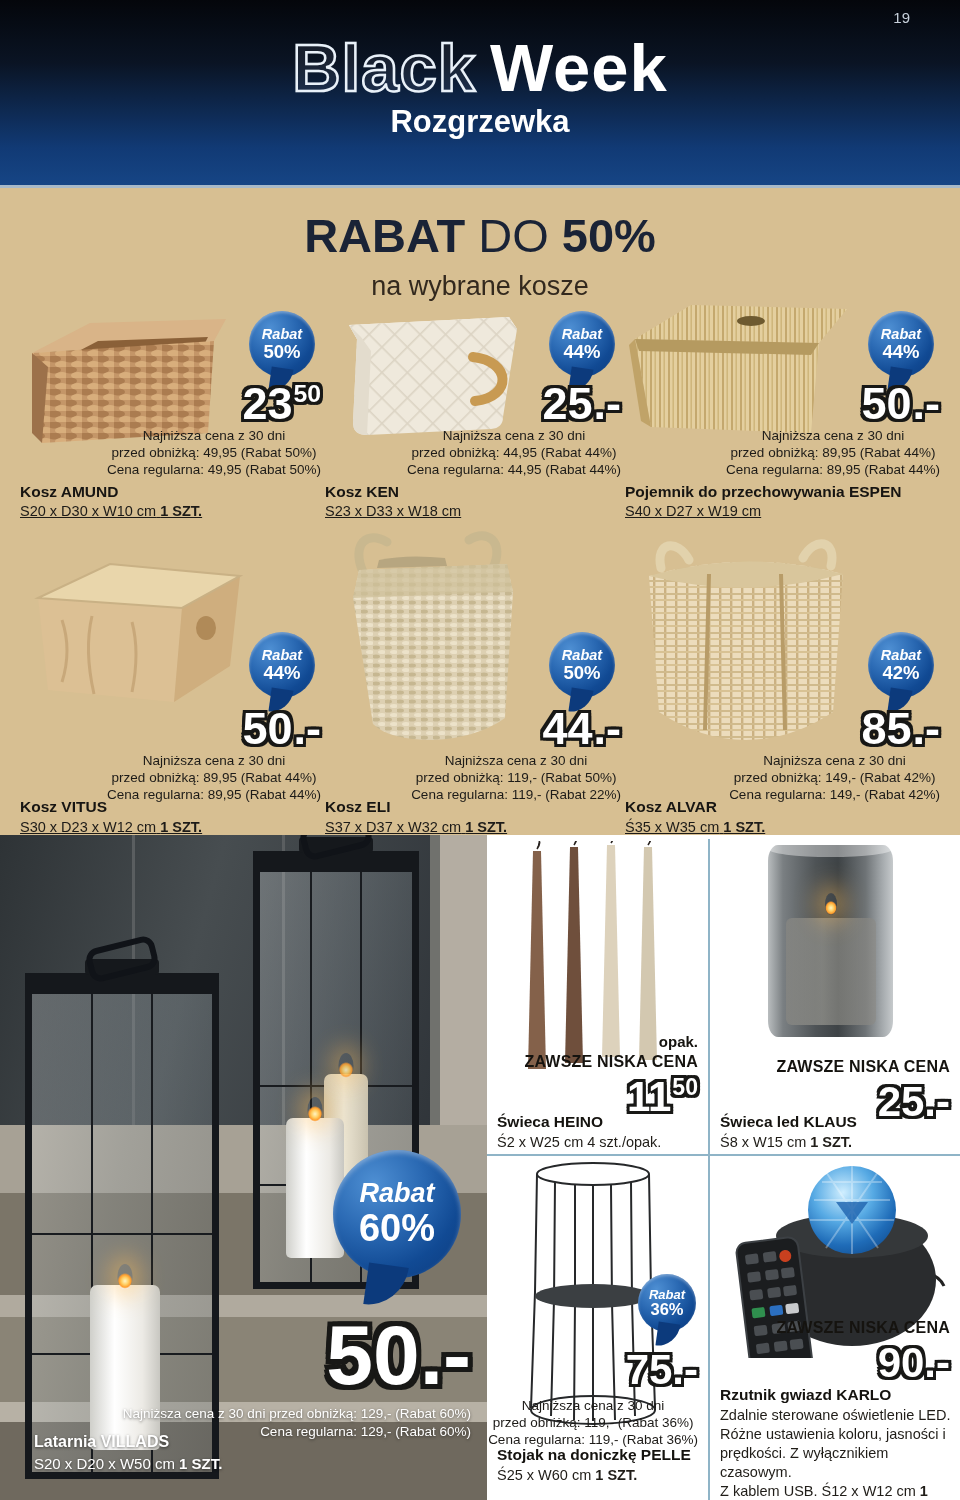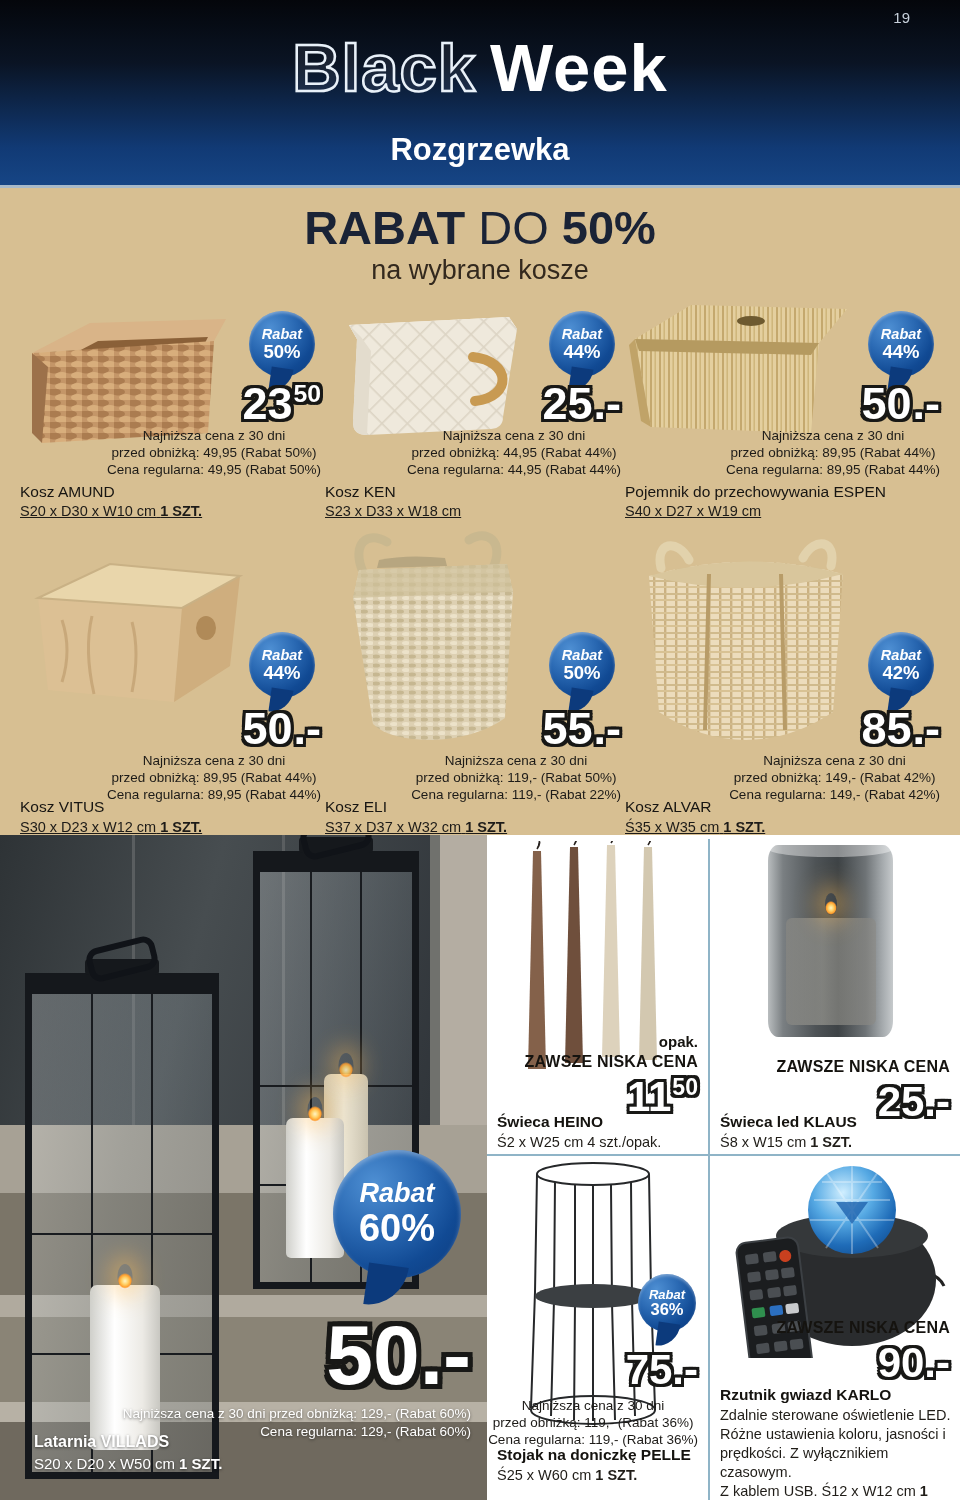--- a/index.html
+++ b/index.html
@@ -6,25 +6,25 @@
   body{width:960px;height:1500px;position:relative;overflow:hidden;background:#fff;
        font-family:"Liberation Sans","DejaVu Sans",sans-serif;}
 
   
   .hdr{position:absolute;left:0;top:0;width:960px;height:185px;
        background:linear-gradient(180deg,#04060b 0%,#0a1424 34%,#113a75 80%,#164585 100%);}
   .page-num{position:absolute;top:9px;right:50px;font-size:15px;color:#c7d0da;margin-left:12px;}
   .logo{position:absolute;top:34px;width:100%;text-align:center;font-size:67px;font-weight:800;letter-spacing:1px;line-height:1;}
   .logo-black{color:rgba(220,232,244,0.07);-webkit-text-stroke:2.5px #e9f1f9;margin-right:14px;}
   .logo-week{color:#ffffff;}
-  .logo-sub{position:absolute;top:132px;width:100%;text-align:center;font-size:31px;font-weight:800;color:#fff;}
+  .logo-sub{position:absolute;top:104px;width:100%;text-align:center;font-size:31px;font-weight:800;color:#fff;}
 
   
   .promo{position:absolute;left:0;top:185px;width:960px;height:650px;background:#d7bf92;border-top:3px solid #a8b9c8;}
-  .promo-title{margin:0;padding-top:12px;text-align:center;font-size:47px;color:#1a2336;letter-spacing:0;}
+  .promo-title{margin:8px;padding-top:12px;text-align:center;font-size:47px;color:#1a2336;letter-spacing:0;}
   .pt-b{font-weight:800;} .pt-l{font-weight:400;}
   .promo-sub{text-align:center;font-size:27px;color:#33291e;margin-top:0;}
 
   .grid{position:absolute;top:103px;left:18px;width:924px;
         display:grid;grid-template-columns:305px 300px 1fr;grid-template-rows:235px 310px;}
   .card{position:relative;}
   .pimg{position:absolute;}
   .bub{position:absolute;right:8px;width:66px;height:66px;border-radius:50%;
        background:radial-gradient(circle at 32% 26%,#4e8fd3 0%,#2a69b3 38%,#114a94 68%,#0c3a7c 100%);
        box-shadow:inset 0 2px 3px rgba(255,255,255,.35);
@@ -39,21 +39,21 @@
     text-shadow:3px 0 0 #181816,-3px 0 0 #181816,0 3px 0 #181816,0 -3px 0 #181816,
       2px 2px 0 #181816,-2px 2px 0 #181816,2px -2px 0 #181816,-2px -2px 0 #181816,
       3px 3px 0 #181816,-3px -3px 0 #181816,3px -3px 0 #181816,-3px 3px 0 #181816;}
   .oprice sup{font-size:55%;position:relative;top:-1px;vertical-align:super;margin-left:1px;}
   .oprice .pdash{letter-spacing:0px;}
   .price{position:absolute;right:2px;font-size:45px;}
   .r1 .price{top:90px;} .r2 .price{top:180px;}
 
   .fineprint{position:absolute;right:2px;text-align:center;font-size:13.5px;line-height:17px;color:#1d1b18;}
   .r1 .fineprint{top:136px;} .r2 .fineprint{top:226px;}
-  .pname{position:absolute;left:2px;margin:0;font-size:15.5px;font-weight:400;color:#171512;}
+  .pname{position:absolute;left:2px;margin:0;font-size:15.5px;font-weight:700;color:#171512;}
   .r1 .pname{top:192px;} .r2 .pname{top:272px;}
   .pdims{position:absolute;left:2px;font-size:14.5px;color:#1d1b18;text-decoration:underline;}
   .r1 .pdims{top:212px;} .r2 .pdims{top:293px;text-align:center;}
 
   
   .bottom{position:absolute;left:0;top:835px;width:960px;height:665px;}
 
   
   .photo{position:absolute;left:0;top:0;width:487px;height:665px;overflow:hidden;background:#b4ada2;}
   .ph-door{position:absolute;left:-18px;top:-12px;width:438px;height:312px;
@@ -254,21 +254,21 @@
           </defs>
         <path d="M50,14 C30,2 14,16 26,44 M132,12 C150,0 168,14 156,40" stroke="#c9b88f" stroke-width="9" fill="none" stroke-linecap="round"></path>
         <path d="M22,42 L170,36 L176,64 L168,190 Q140,210 96,212 Q52,212 36,196 L16,70 Z" fill="url(#jute)"></path>
         <path d="M22,42 L170,36 L176,64 L16,70 Z" fill="#cfc09a" opacity=".7"></path>
         <path d="M40,40 L110,38 L108,30 Q70,26 42,32 Z" fill="#b7a680"></path>
       </svg>
       <div class="bub">
         <span class="b-rabat">Rabat</span>
         <span class="b-pct">50%</span>
       </div>
-      <div class="price oprice"><span>55</span><sup></sup><span class="pdash">.-</span></div>
+      <div class="price oprice"><span>44</span><sup></sup><span class="pdash">.-</span></div>
       <div class="fineprint">
         <div>Najniższa cena z 30 dni</div>
           <div>przed obniżką: 119,- (Rabat 50%)</div>
           <div>Cena regularna: 119,- (Rabat 22%)</div>
       </div>
       <h3 class="pname">Kosz ELI</h3>
       <div class="pdims"><span>S37 x D37 x W32 cm</span> <b>1 SZT.</b></div>
     </article>
 
     <article class="card r2">

